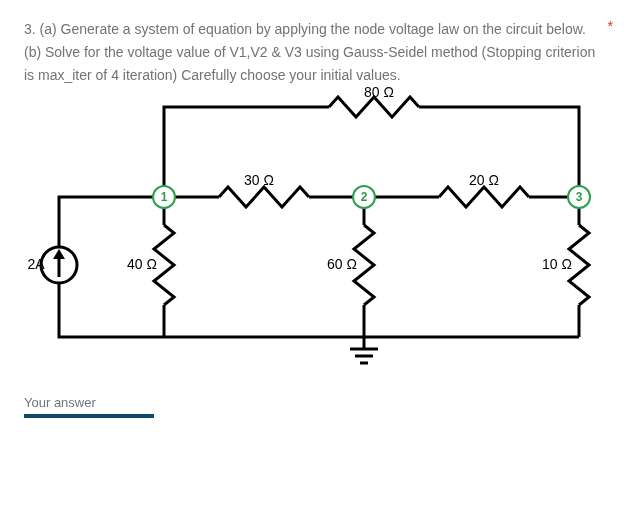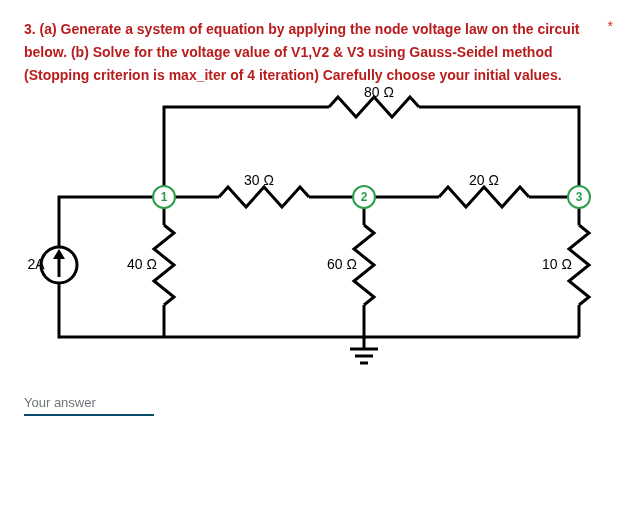--- a/index.html
+++ b/index.html
@@ -7,40 +7,39 @@
       font-family: Arial, Roboto, sans-serif;
       background: #fff;
       padding: 18px 24px;
       width: 637px;
       color: #202124;
     }
     .question-row { display: flex; align-items: flex-start; gap: 10px; }
     .question-text {
       font-size: 14px;
       line-height: 1.65;
-      color: #b91c1c;
+      color: #737373;
       flex: 1;
-      font-weight: bold;
     }
     .asterisk { color: #d93025; font-size: 14px; }
     .circuit-wrap {
       width: 585px;
       height: 290px;
     }
     .wire { stroke: #000; stroke-width: 3; fill: none; }
     .nbub { fill: #fff; stroke: #2d9f4c; stroke-width: 2; }
     .nnum { font: bold 12px Arial; fill: #2d9f4c; text-anchor: middle; dominant-baseline: middle; }
     .clabel { font: 14px Arial; fill: #000; text-anchor: middle; }
     .gnd { stroke: #000; stroke-width: 3; }
     .answer-area {
       margin-top: 12px;
       width: 130px;
       font-size: 13px;
       color: #70757a;
-      border-bottom: 2px solid #0c4a6e;
+      border-bottom: 4px solid #0c4a6e;
       padding: 6px 0 4px 0;
     }
   </style>
 </head>
 <body>
 
 <div class="question-row">
   <div class="question-text">3. (a) Generate a system of equation by applying the node voltage law on the circuit below. (b) Solve for the voltage value of V1,V2 &amp; V3 using Gauss-Seidel method (Stopping criterion is max_iter of 4 iteration) Carefully choose your initial values.</div>
   <div class="asterisk">*</div>
 </div>

